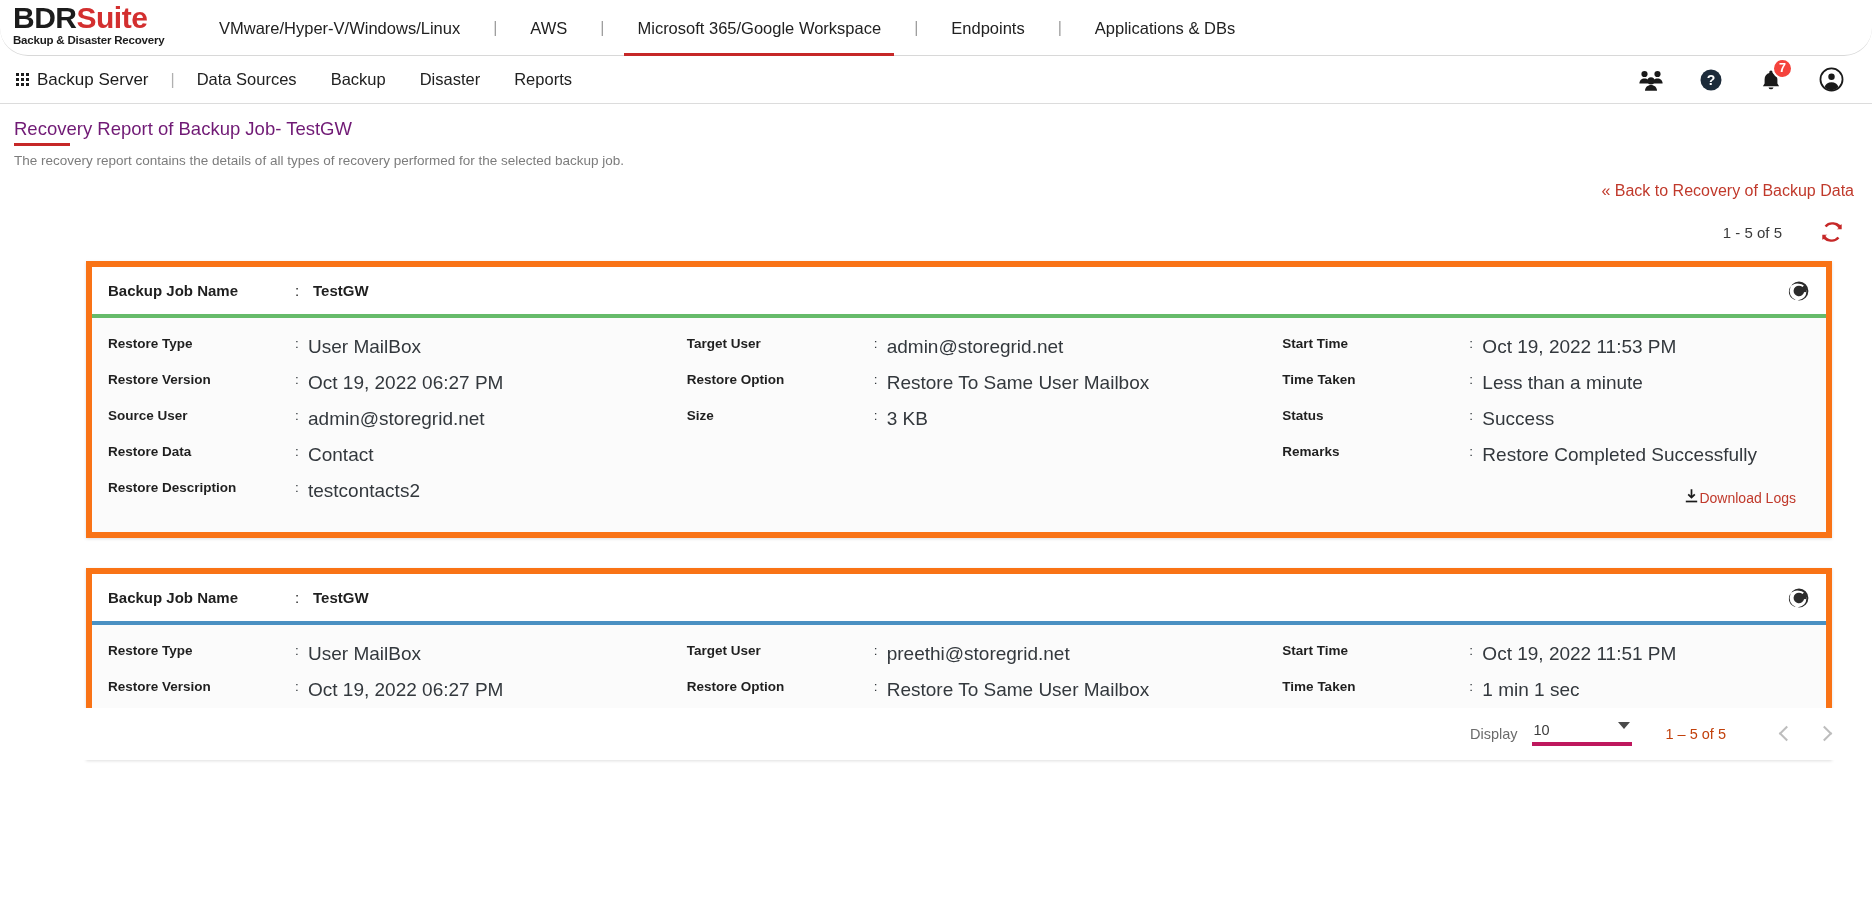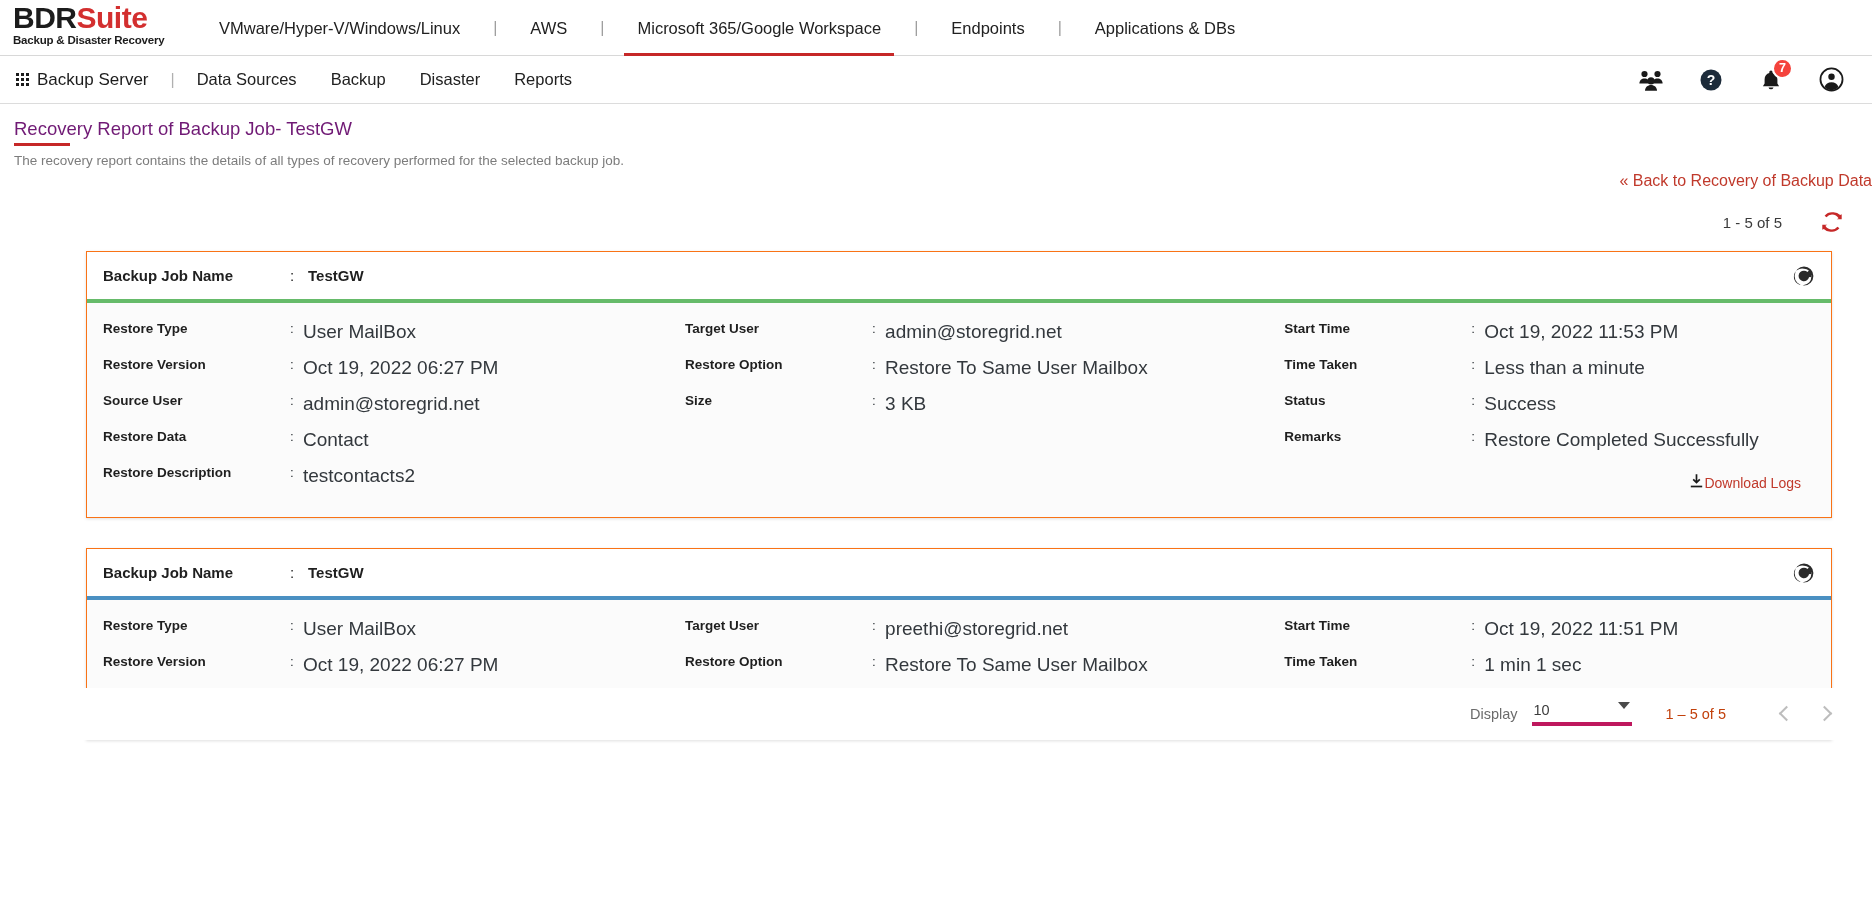--- a/index.html
+++ b/index.html
@@ -14,20 +14,21 @@
   }
 
   
   .brandbar {
     position: relative;
     height: 56px;
     display: flex;
     align-items: flex-start;
     background: #ffffff;
     border-bottom: 1px solid #d8d8d8;
+    border-radius: 28px;
   }
   .logo-wrap {
     width: 200px;
     padding-left: 13px;
     padding-top: 2px;
     flex: 0 0 auto;
   }
   .logo-main {
     font-size: 30px;
     font-weight: bold;
@@ -161,21 +162,22 @@
     height: 3px;
     background: #c62828;
   }
   .page-sub {
     font-size: 13.5px;
     color: #7c7c7c;
     margin-top: 7px;
   }
   .backlink-row {
     text-align: right;
-    margin-top: 4px;
+    padding-right: 18px;
+    margin-top: 14px;
   }
   .backlink {
     font-size: 16px;
     color: #c0392b;
     cursor: pointer;
   }
   .countrow {
     display: flex;
     align-items: center;
     justify-content: flex-end;
@@ -183,21 +185,21 @@
     margin-top: 20px;
     gap: 38px;
   }
   .countlabel { font-size: 15px; color: #3b3b3b; }
   .refresh-btn { cursor: pointer; width: 24px; height: 24px; }
 
   
   .cards { margin-top: 17px; padding: 0 40px 0 86px; }
   .card {
     background: #fef9c3;
-    border: 1px solid #f97316;
+    border: 6px solid #f97316;
     box-shadow: 0 1px 3px rgba(0,0,0,0.13);
     margin-bottom: 30px;
     position: relative;
   }
   .card-head {
     background: #ffffff;
     height: 47px;
     display: flex;
     align-items: center;
     padding: 0 16px 0 16px;

